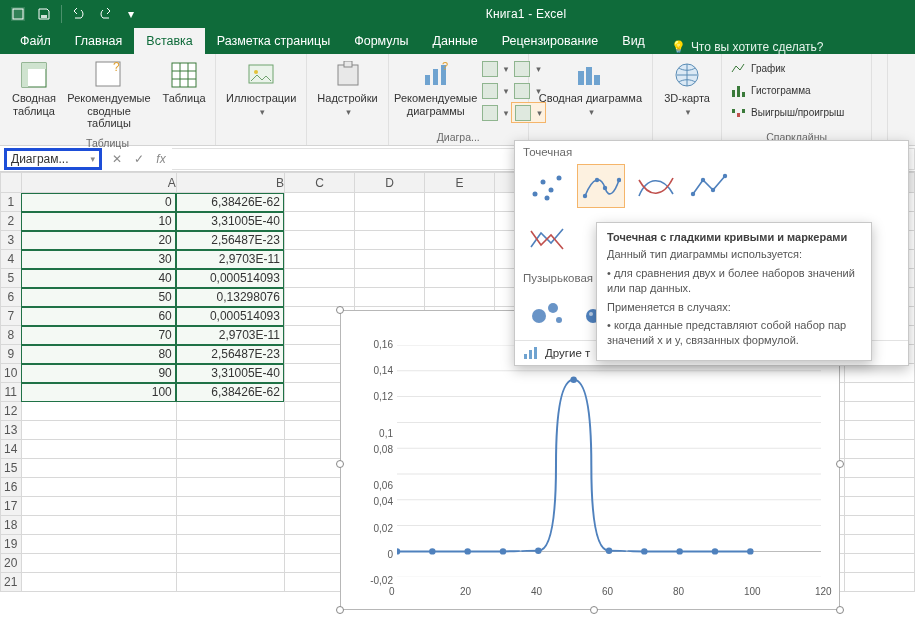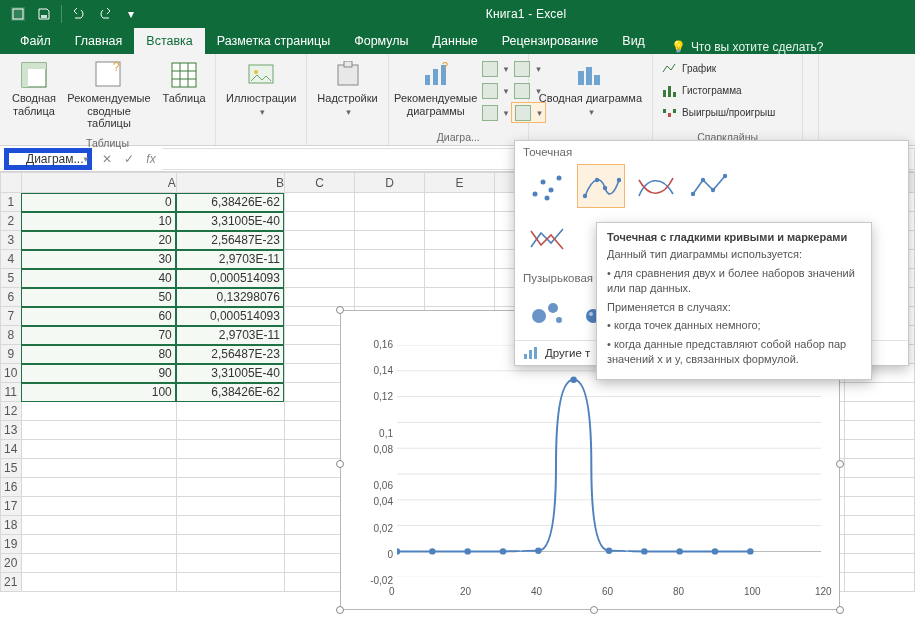--- a/index.html
+++ b/index.html
@@ -26,21 +26,21 @@
   .big-btn .ico { width: 30px; height: 30px; display:flex;align-items:center;justify-content:center; }
   .big-btn .lbl { font-size: 11px; text-align: center; line-height: 1.15; }
   .group-caption { font-size: 10.5px; color: #6a6a6a; text-align: center; margin-top: 4px; padding-top: 1px; }
   .mini-col { display:flex; flex-direction:column; gap:1px; }
   .mini-btn { height: 21px; display:flex; align-items:center; gap:4px; padding:0 3px; font-size:10px; }
   .sq { width:16px;height:16px; background:#dfe9df; border:1px solid #8fb58f; }
   .dd-caret::after { content:"▾"; font-size:9px; margin-left:2px; color:#666; }
 
   
   .formula-bar { height: 26px; border-bottom: 1px solid #d4d4d4; display:flex; align-items:center; background:#fff; }
-  .name-box { width: 88px; height: 22px; border:5px solid #1d4ed8; margin:0 4px; display:flex; align-items:center; padding:0 17px; font-size:12px; justify-content: space-between; }
+  .name-box { width: 98px; height: 22px; border:3px solid #1d4ed8; margin:0 4px; display:flex; align-items:center; padding:0 4px; font-size:12px; justify-content: space-between; }
   .fb-btn { width:22px; height:22px; display:flex;align-items:center;justify-content:center; color:#8a8a8a; }
   .fx { font-style: italic; }
   .formula-input { flex:1; height:22px; border:1px solid #e0e0e0; border-left:none; padding:0 4px; }
 
   
   .sheet { position: relative; height: calc(640px - 28px - 26px - 92px - 26px); overflow:hidden; }
   table.grid { border-collapse: collapse; }
   .grid th, .grid td { border: 1px solid #d8d8d8; font-size: 12px; }
   .grid th.colh { background:#f2f2f2; height:20px; min-width:70px; font-weight:400; color:#555; }
   .grid th.rowh { background:#f2f2f2; width:22px; font-weight:400; color:#555; }
@@ -242,20 +242,34 @@
               <rect x="10" y="6" width="6" height="18" fill="#6fa3d0"></rect>
               <rect x="18" y="14" width="6" height="10" fill="#6fa3d0"></rect>
             </svg>
           </span>
         <span class="lbl">Сводная диаграмма</span>
       </div>
     </div>
     <div class="group-caption">&nbsp;</div>
   </div>
 
+  <div class="group">
+    <div class="group-row">
+      <div class="big-btn dd-caret">
+        <span class="ico">
+            <svg width="28" height="28">
+              <circle cx="14" cy="14" r="11" fill="#dbe9f5" stroke="#5a8cb5"></circle>
+              <path d="M4 14h20M14 3v22M6 7c4 3 12 3 16 0M6 21c4-3 12-3 16 0" fill="none" stroke="#5a8cb5"></path>
+            </svg>
+          </span>
+        <span class="lbl">3D-карта</span>
+      </div>
+    </div>
+    <div class="group-caption">&nbsp;</div>
+  </div>
 
   <div class="group" style="width:150px">
     <div class="group-row">
       <div class="mini-col" style="width:100%">
         <div class="mini-btn">
             <span>
               <svg width="16" height="14">
                 <polyline points="1,10 5,4 9,8 13,2" fill="none" stroke="#3a7a3a"></polyline>
               </svg>
             </span>
@@ -751,15 +765,14 @@
       </span>
     <span>Другие т</span>
   </div>
 </div>
 
 <div class="tooltip-box">
   <div class="tt-title">Точечная с гладкими кривыми и маркерами</div>
   <p>Данный тип диаграммы используется:</p>
   <p>• для сравнения двух и более наборов значений или пар данных.</p>
   <p style="margin-top:0">Применяется в случаях:</p>
-  <p>• когда точек данных немного;</p>
   <p>• когда данные представляют собой набор пар значений x и y, связанных формулой.</p>
 </div>
 
 </body></html>

